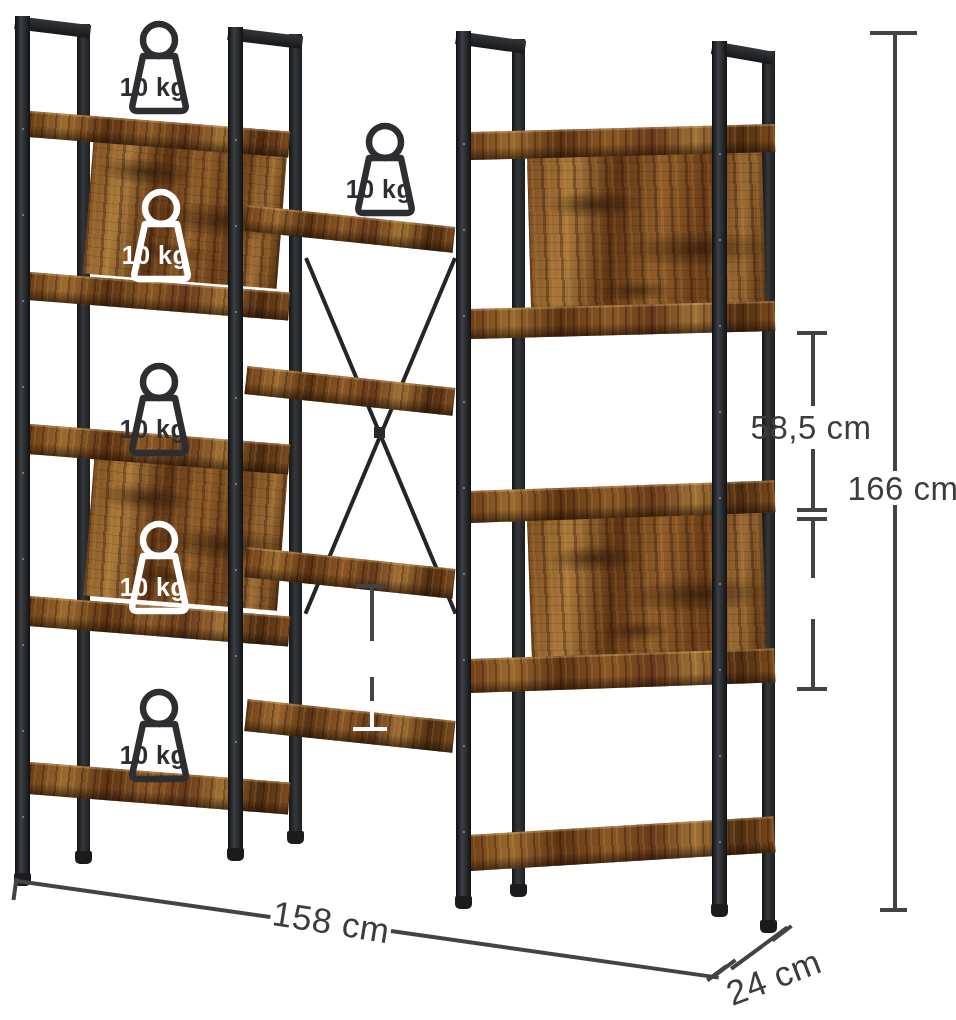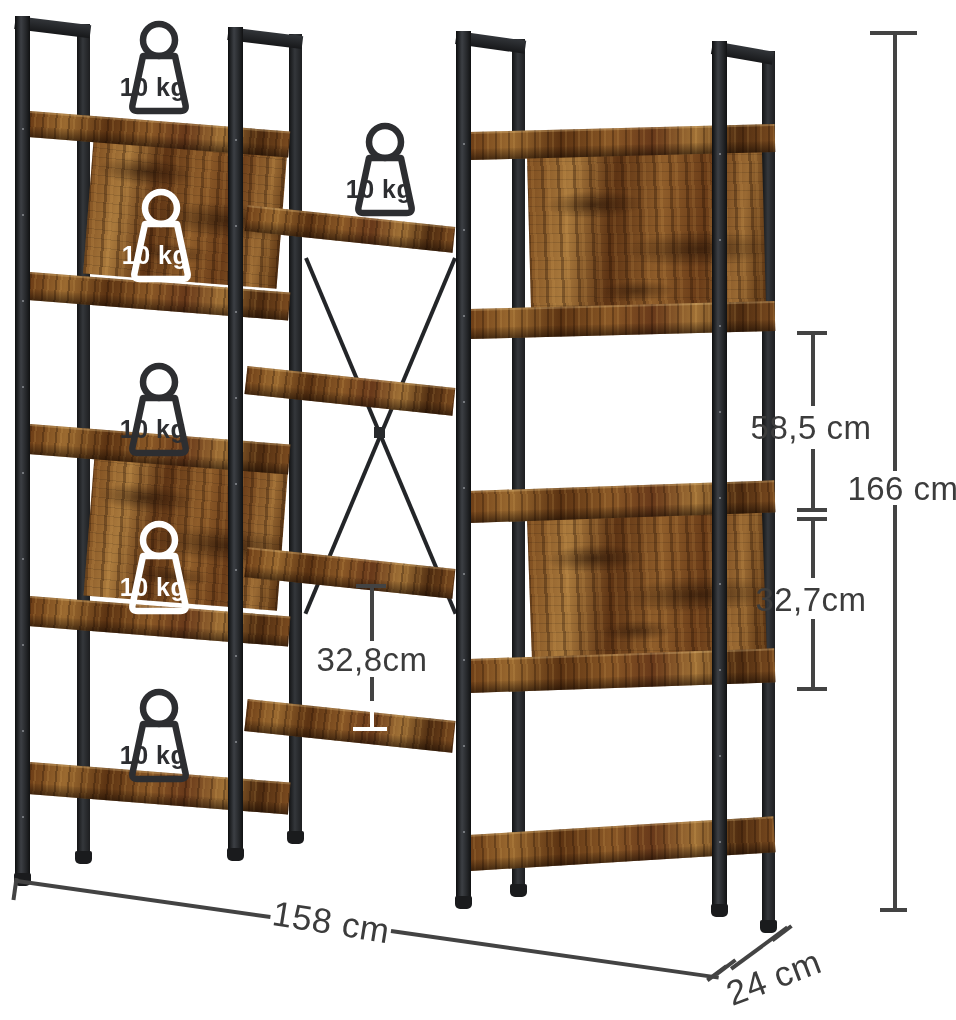--- a/index.html
+++ b/index.html
@@ -142,33 +142,31 @@
   <div class="kg-icon" style="left:338px;top:122px;">
     <svg viewBox="0 0 94 98">
         <circle cx="47" cy="20" r="16" fill="none" stroke="currentColor" stroke-width="6.5"></circle>
         <path d="M31 36 L20.5 85 Q19.2 91 25.5 91 L68.5 91 Q74.8 91 73.5 85 L63 36 Z" fill="none" stroke="currentColor" stroke-width="6.5" stroke-linejoin="round"></path>
       </svg>
     <span class="kg-label">10 kg</span>
   </div>
 
   <div class="dim-t" style="left:356px;top:584px;width:30px;"></div>
   <div class="dim-v" style="left:370px;top:587px;height:54px;"></div>
-  <div class="dim-label center" style="left:297px;top:641px;width:150px;">32,8cm</div>
   <div class="dim-v" style="left:370px;top:677px;height:24px;"></div>
   <div class="dim-v white" style="left:370px;top:701px;height:26px;"></div>
   <div class="dim-t white" style="left:353px;top:727px;width:34px;height:4px;"></div>
 
   <div class="dim-t" style="left:797px;top:331px;width:30px;"></div>
   <div class="dim-v" style="left:811px;top:334px;height:72px;"></div>
   <div class="dim-label center" style="left:736px;top:409px;width:150px;">58,5 cm</div>
   <div class="dim-v" style="left:811px;top:449px;height:60px;"></div>
   <div class="dim-t" style="left:797px;top:508px;width:30px;"></div>
   <div class="dim-t" style="left:797px;top:517px;width:30px;"></div>
   <div class="dim-v" style="left:811px;top:520px;height:58px;"></div>
-  <div class="dim-label center" style="left:738px;top:581px;width:146px;">32,7cm</div>
   <div class="dim-v" style="left:811px;top:619px;height:68px;"></div>
   <div class="dim-t" style="left:797px;top:687px;width:30px;"></div>
 
   <div class="dim-t" style="left:870px;top:31px;width:47px;"></div>
   <div class="dim-v" style="left:893px;top:34px;height:437px;"></div>
   <div class="dim-label center" style="left:838px;top:470px;width:130px;">166 cm</div>
   <div class="dim-v" style="left:893px;top:505px;height:404px;"></div>
   <div class="dim-t" style="left:880px;top:908px;width:27px;"></div>
 
   <div class="dim-v" style="left:13px;top:878px;height:22px;transform:rotate(8deg);"></div>

